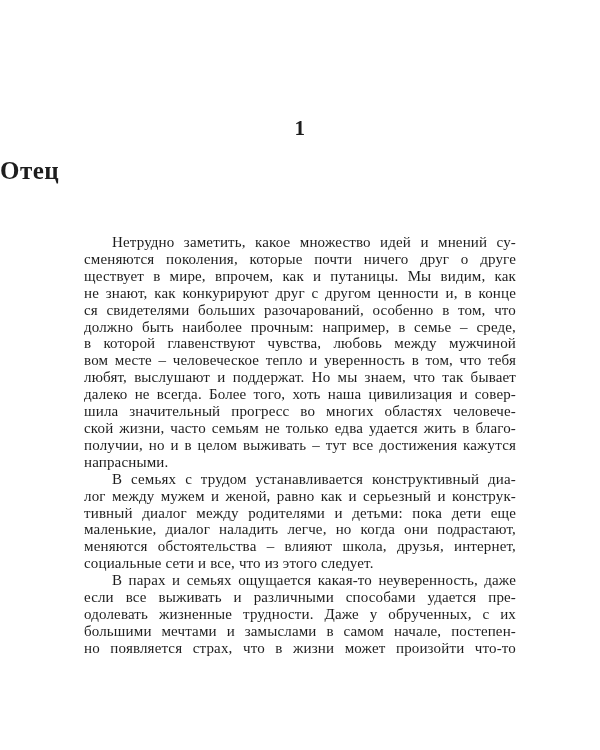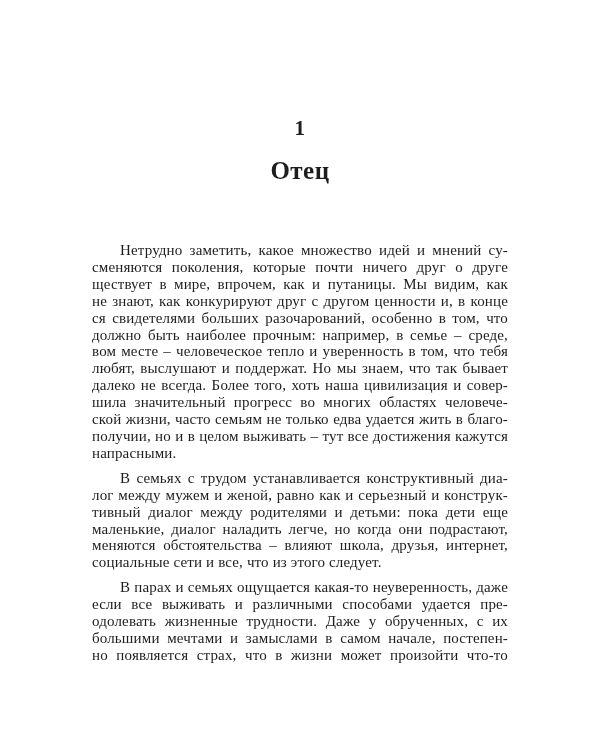--- a/index.html
+++ b/index.html
@@ -24,36 +24,36 @@
     text-align: center;
     font-size: 21px;
     font-weight: bold;
     letter-spacing: 0.5px;
   }
   .chapter-title {
     position: absolute;
     top: 157px;
     left: 0;
     width: 100%;
-    text-align: center;
+    text-align: left;
     font-size: 25px;
     font-weight: bold;
     letter-spacing: 0.5px;
   }
   .text-block {
     position: absolute;
     top: 234px;
     left: 84px;
     width: 432px;
     font-size: 15px;
     line-height: 16.9px;
     letter-spacing: 0.15px;
   }
   .paragraph {
-    margin: 8px;
+    margin: 0;
     padding: 0;
   }
   .line {
     text-align: justify;
     text-align-last: justify;
     white-space: normal;
   }
   .line.first {
     text-indent: 28px;
   }
@@ -68,20 +68,21 @@
   <div class="chapter-number">1</div>
   <div class="chapter-title">Отец</div>
   <div class="text-block">
       <div class="paragraph">
         <div class="line first">Нетрудно заметить, какое множество идей и мнений су-</div>
         <div class="line">сменяются поколения, которые почти ничего друг о друге</div>
         <div class="line">ществует в мире, впрочем, как и путаницы. Мы видим, как</div>
         <div class="line">не знают, как конкурируют друг с другом ценности и, в конце</div>
         <div class="line">ся свидетелями больших разочарований, особенно в том, что</div>
         <div class="line">должно быть наиболее прочным: например, в семье – среде,</div>
+        <div class="line">в которой главенствуют чувства, любовь между мужчиной</div>
         <div class="line">вом месте – человеческое тепло и уверенность в том, что тебя</div>
         <div class="line">любят, выслушают и поддержат. Но мы знаем, что так бывает</div>
         <div class="line">далеко не всегда. Более того, хоть наша цивилизация и совер-</div>
         <div class="line">шила значительный прогресс во многих областях человече-</div>
         <div class="line">ской жизни, часто семьям не только едва удается жить в благо-</div>
         <div class="line">получии, но и в целом выживать – тут все достижения кажутся</div>
         <div class="line para-end">напрасными.</div>
       </div>
       <div class="paragraph">
         <div class="line first">В семьях с трудом устанавливается конструктивный диа-</div>

